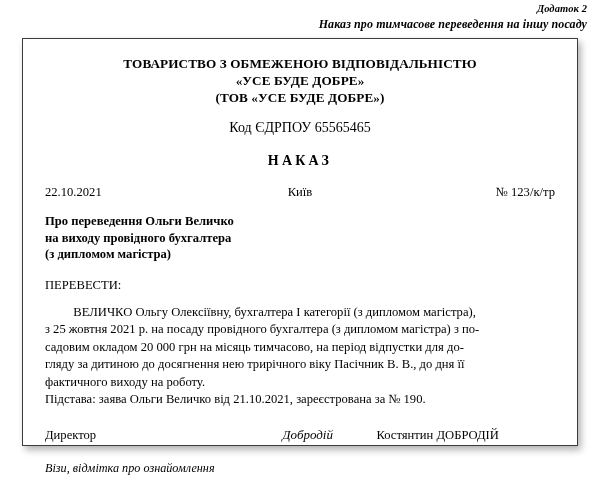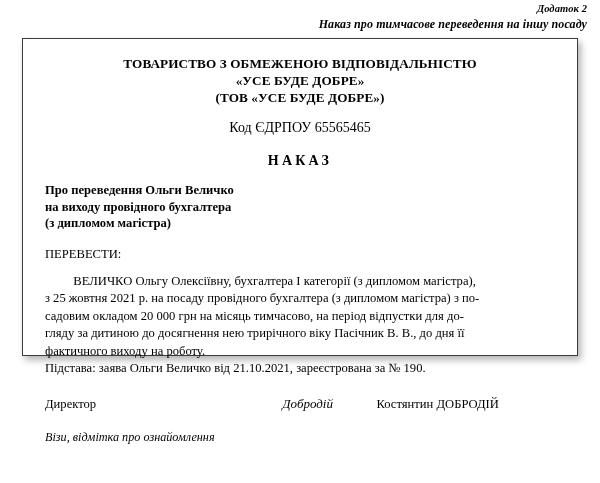--- a/index.html
+++ b/index.html
@@ -44,21 +44,21 @@
     line-height: 16px;
     display: block;
   }
 
   
   .sheet {
     position: absolute;
     left: 22px;
     top: 38px;
     width: 556px;
-    height: 318px;
+    height: 408px;
     box-sizing: border-box;
     background: #ffffff;
     border: 1px solid #3b3b3b;
     box-shadow: 3px 4px 7px rgba(0,0,0,0.30);
   }
   .sheet-inner {
     padding: 16px 22px 10px 22px;
   }
 
   
@@ -163,20 +163,25 @@
     <div class="org-block">
       <span class="org-line">ТОВАРИСТВО З ОБМЕЖЕНОЮ ВІДПОВІДАЛЬНІСТЮ</span>
       <span class="org-line">«УСЕ БУДЕ ДОБРЕ»</span>
       <span class="org-line">(ТОВ «УСЕ БУДЕ ДОБРЕ»)</span>
     </div>
 
     <div class="edrpou">Код ЄДРПОУ 65565465</div>
 
     <div class="doc-title">НАКАЗ</div>
 
+    <div class="meta-row">
+      <span class="meta-date">22.10.2021</span>
+      <span class="meta-place">Київ</span>
+      <span class="meta-num">№ 123/к/тр</span>
+    </div>
 
     <div class="subject">
       <span class="subject-line">Про переведення Ольги Величко</span>
       <span class="subject-line">на виходу провідного бухгалтера</span>
       <span class="subject-line">(з дипломом магістра)</span>
     </div>
 
     <div class="directive">ПЕРЕВЕСТИ:</div>
 
     <div class="body-par">

